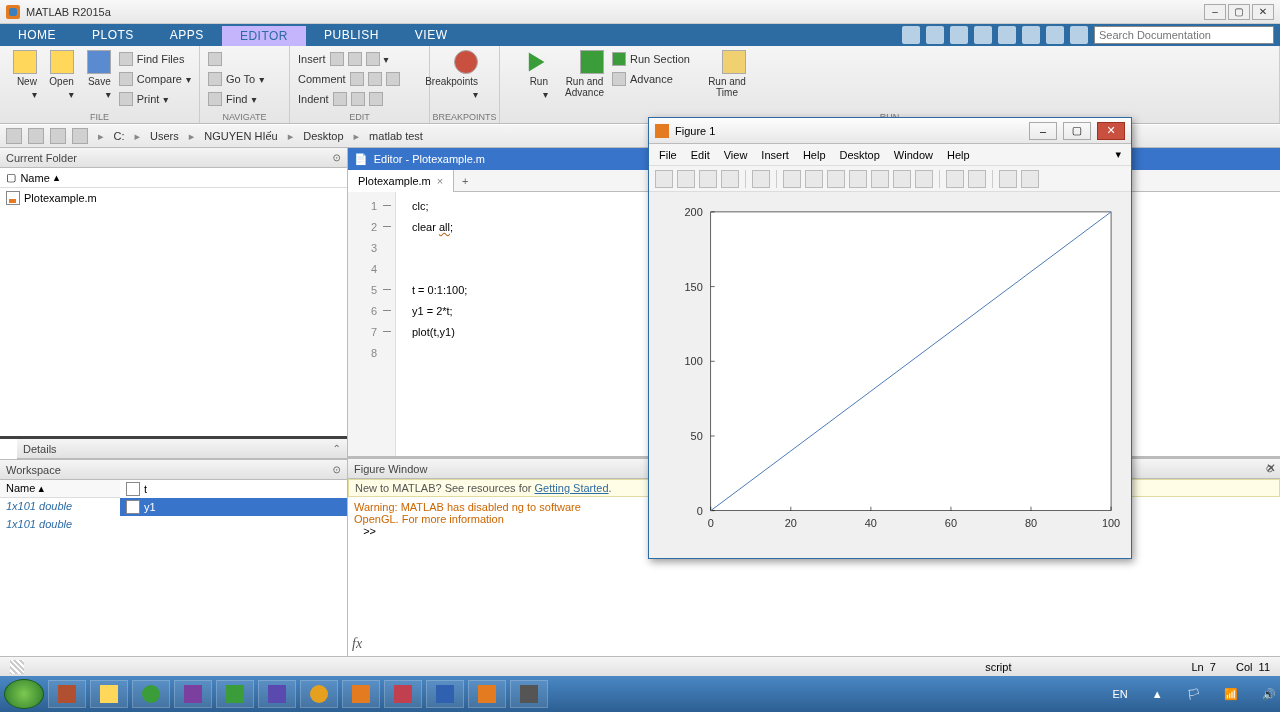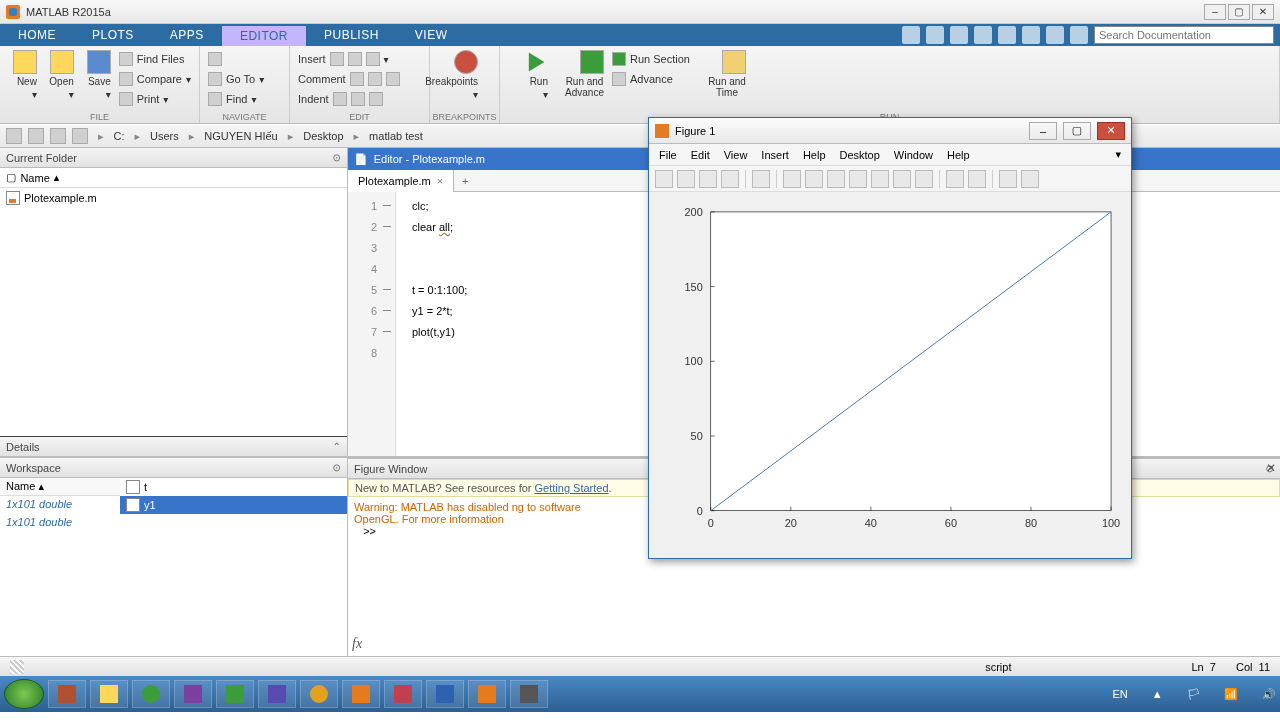--- a/index.html
+++ b/index.html
@@ -46,21 +46,21 @@
 
 .leftcol { width: 348px; display:flex; flex-direction:column; border-right:1px solid #bbb; }
 .panelhead { height:20px; background:linear-gradient(#f5f5f5,#e2e2e2); border-bottom:1px solid #bbb; display:flex; align-items:center; padding:0 6px; color:#444; justify-content:space-between; }
 .panelhead .pharrow { font-size:10px; color:#666; }
 .colhead { height:20px; border-bottom:1px solid #ddd; display:flex; align-items:center; padding:0 6px; gap:4px; }
 .filetree { flex:0 0 248px; overflow:auto; padding:2px 6px; }
 .treeitem { display:flex; align-items:center; gap:4px; padding:1px 0; }
 .fileicon { width:14px; height:14px; background:#fff; border:1px solid #888; position:relative; }
 .fileicon::after { content:""; position:absolute; width:7px; height:4px; background:#e57b20; bottom:1px; left:2px; }
 
-.detailspanel { border-top:1px solid #404040; }
+.detailspanel { border-top:3px solid #404040;padding-left:17px; }
 
 .workspace { border-top:1px solid #bbb; flex:1; display:flex; flex-direction:column; }
 .wstable { display:grid; grid-template-columns: 120px 1fr; }
 .wsth { border-bottom:1px solid #ddd; padding:2px 6px; background:#f8f8f8; }
 .wstd { padding:2px 6px; }
 .wsval { color:#2d6ba3; font-style:italic; }
 .wsvar { display:flex; align-items:center; gap:4px; }
 .wsvar .vic { width:14px; height:14px; background:#fff; border:1px solid #888; }
 .wsvar.sel { background:#3874c9; color:#fff; }
 

